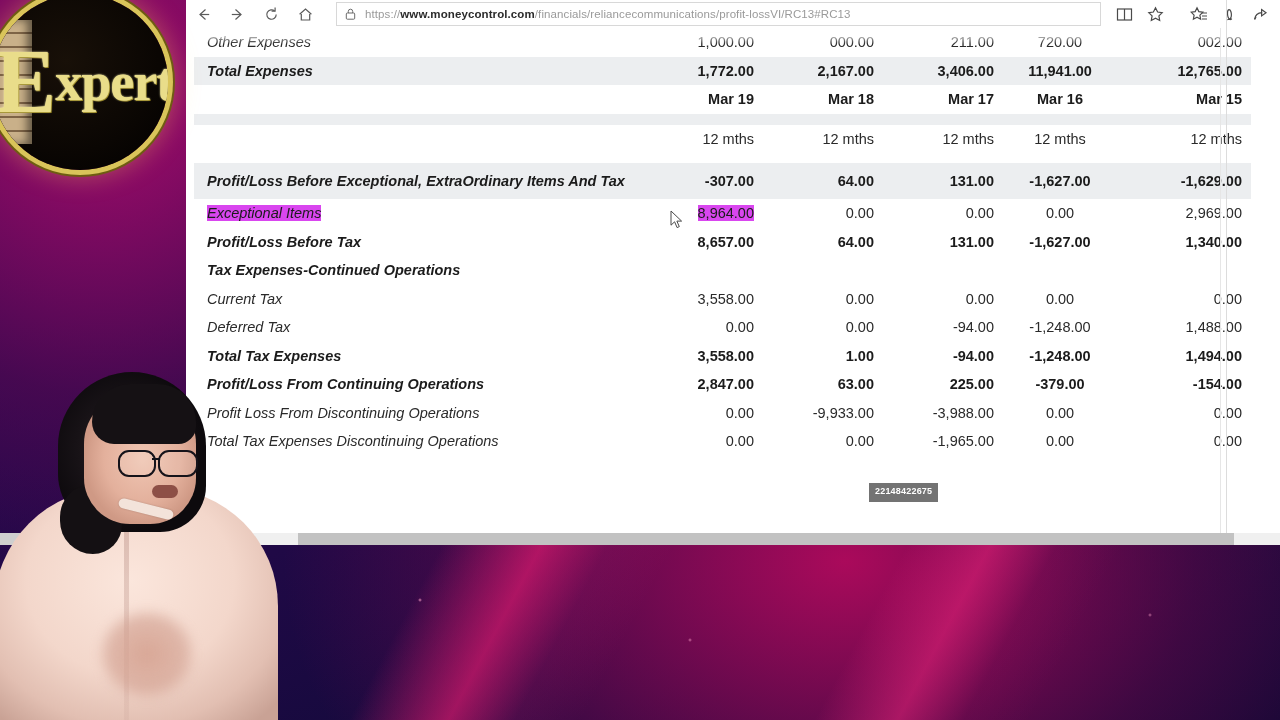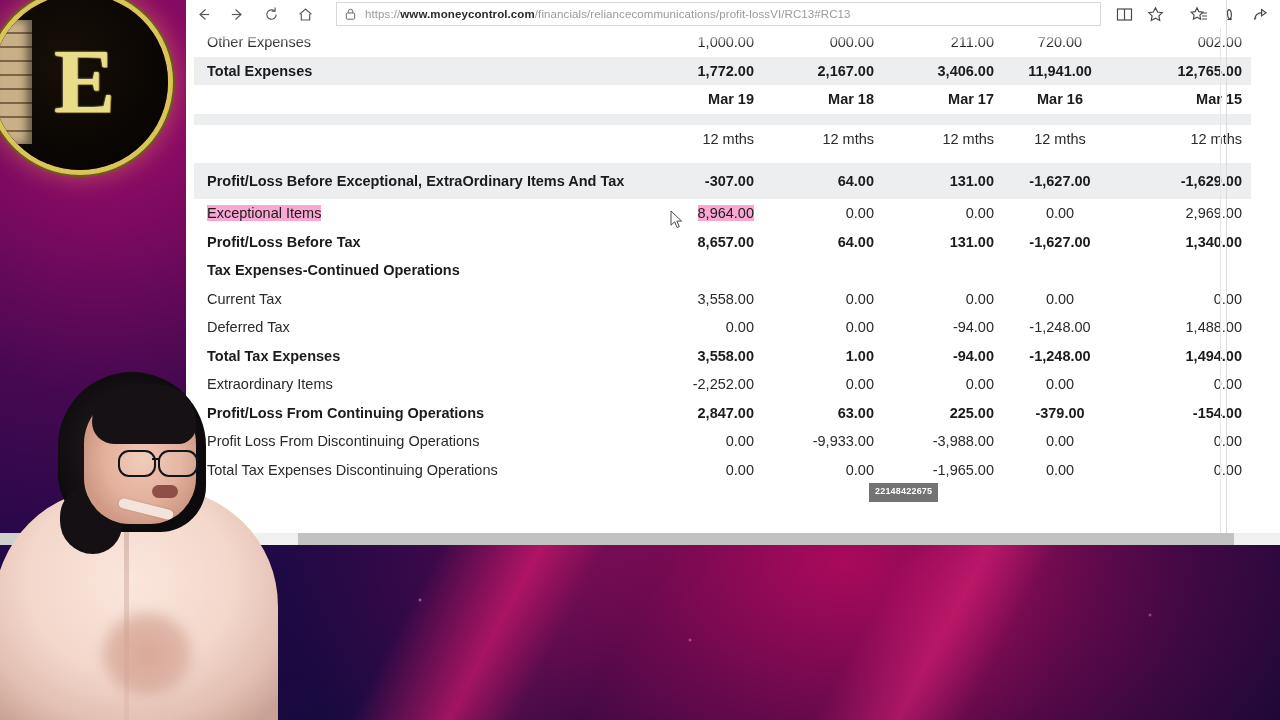--- a/index.html
+++ b/index.html
@@ -87,35 +87,35 @@
   
   #page{
     position:absolute;left:0;top:28px;width:1094px;height:517px;
     background:#fff;overflow:hidden;
   }
   #content{
     position:absolute;left:8px;top:0;width:1026px;
   }
   table{border-collapse:collapse;width:1000px;table-layout:fixed;font-size:14.5px;}
   td{padding:0;vertical-align:middle;color:#2a2a2a;}
-  .lbl{width:450px;padding-left:13px;padding-right:6px;}
+  .lbl{width:450px;padding-left:13px;padding-right:6px;font-style:italic;}
   .num{text-align:right;padding-right:10px;width:110px;}
   .num.w1{width:112px;text-align:center;}
   .num.last{width:116px;padding-right:9px;}
   tr.r{height:28.5px;}
   tr.tall{height:36px;}
   tr.shade td{background:#eceef0;}
   tr.b td{font-weight:700;color:#1b1b1b;}
   tr.spacer{height:11px;}
   tr.spacer td{background:#eceef0;}
   tr.gap{height:10px;}
   .clip{overflow:hidden;white-space:nowrap;}
 
   
-  .sel{background:#f9a8d4;color:#1b1b1b;}
+  .sel{background:#d946ef;color:#1b1b1b;}
 
   
   #badge{
     position:absolute;left:869px;top:483px;
     background:#737373;color:#fff;
     font-size:9px;font-weight:700;letter-spacing:.2px;
     padding:4px 6px 6px 6px;line-height:1;
     white-space:nowrap;
   }
 
@@ -402,28 +402,20 @@
           <tr class="r b">
             <td class="lbl">Total Tax Expenses</td>
             <td class="num">3,558.00</td>
             <td class="num">1.00</td>
             <td class="num">-94.00</td>
             <td class="num w1">-1,248.00</td>
             <td class="num last">1,494.00</td>
           </tr>
 
 
-          <tr class="r">
-            <td class="lbl">Extraordinary Items</td>
-            <td class="num">-2,252.00</td>
-            <td class="num">0.00</td>
-            <td class="num">0.00</td>
-            <td class="num w1">0.00</td>
-            <td class="num last">0.00</td>
-          </tr>
 
           <tr class="r b">
             <td class="lbl">Profit/Loss From Continuing Operations</td>
             <td class="num">2,847.00</td>
             <td class="num">63.00</td>
             <td class="num">225.00</td>
             <td class="num w1">-379.00</td>
             <td class="num last">-154.00</td>
           </tr>
 
@@ -481,14 +473,15 @@
     <span class="lens r"></span>
   </div>
   <div class="p-mic"></div>
   <div class="p-hand"></div>
 </div>
 
 <div id="logo">
   <div id="logo-col"></div>
   <div id="logo-text">
       <span class="cap">E</span>
+      <span>xpert</span>
     </div>
 </div>
 
 </body></html>

